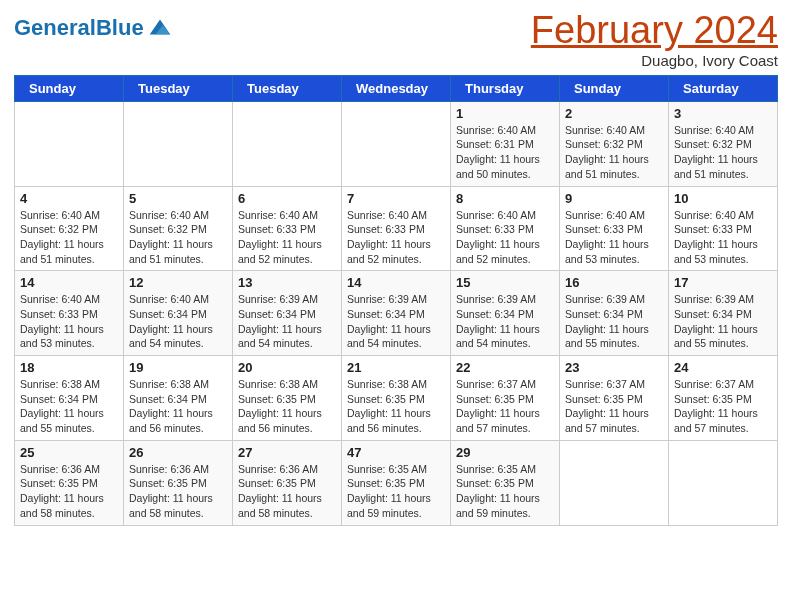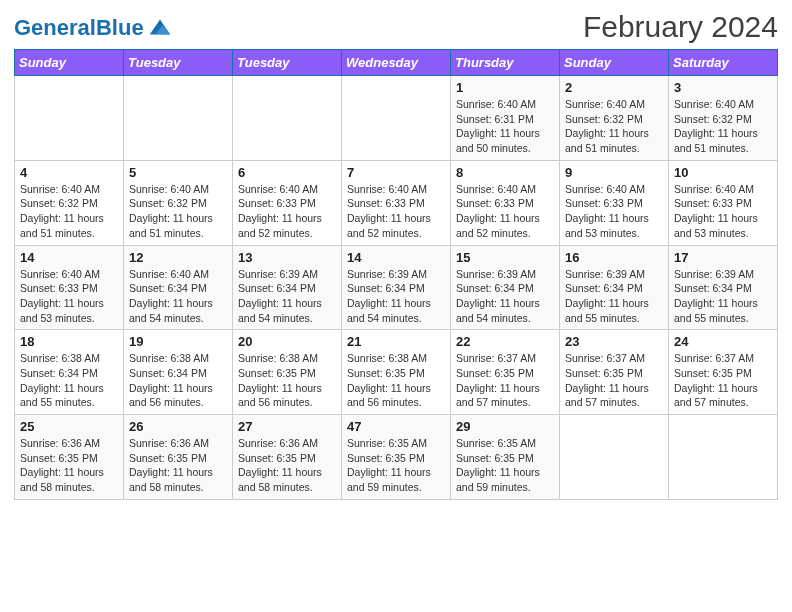--- a/index.html
+++ b/index.html
@@ -38,44 +38,44 @@
     }
     .logo-icon {
       width: 28px;
       height: 28px;
       margin-left: 2px;
     }
     .title-block {
       text-align: right;
     }
     .title-block h1 {
-      font-size: 30px;
+      font-size: 38px;
       font-weight: normal;
-      color: #404040;
+      color: #c2410c;
       line-height: 1.1;
+      text-decoration: underline;
     }
     .title-block h2 {
       font-size: 15px;
       font-weight: normal;
       color: #333;
     }
     .calendar {
       width: 100%;
       border-collapse: collapse;
       border: 1px solid #ccc;
     }
     .calendar th {
-      background: #8b5cf6;
+      background: #1d4ed8;
       color: #fff;
       font-size: 13px;
       font-weight: bold;
-      padding: 5px 4px;
+      padding: 5px 14px;
       text-align: left;
       border: 1px solid #1a6faf;
-      font-style: italic;
     }
     .calendar td {
       vertical-align: top;
       border: 1px solid #ccc;
       padding: 4px 5px;
       width: calc(100% / 7);
       background: #fff;
       min-height: 80px;
     }
     .calendar tr:nth-child(odd) td {
@@ -112,20 +112,21 @@
           </span>
           <svg class="logo-icon" viewBox="0 0 30 30" xmlns="http://www.w3.org/2000/svg">
             <polygon points="4,22 15,6 26,22" fill="#1a6faf"></polygon>
             <polygon points="10,22 18,12 26,22" fill="#4a9fd4" opacity="0.7"></polygon>
           </svg>
         </div>
       </div>
     </div>
     <div class="title-block">
       <h1>February 2024</h1>
+      <h2>Duagbo, Ivory Coast</h2>
     </div>
   </div>
 
   <table class="calendar">
     <thead>
       <tr>
       <th>Sunday</th>
           <th>Tuesday</th>
           <th>Tuesday</th>
           <th>Wednesday</th>

